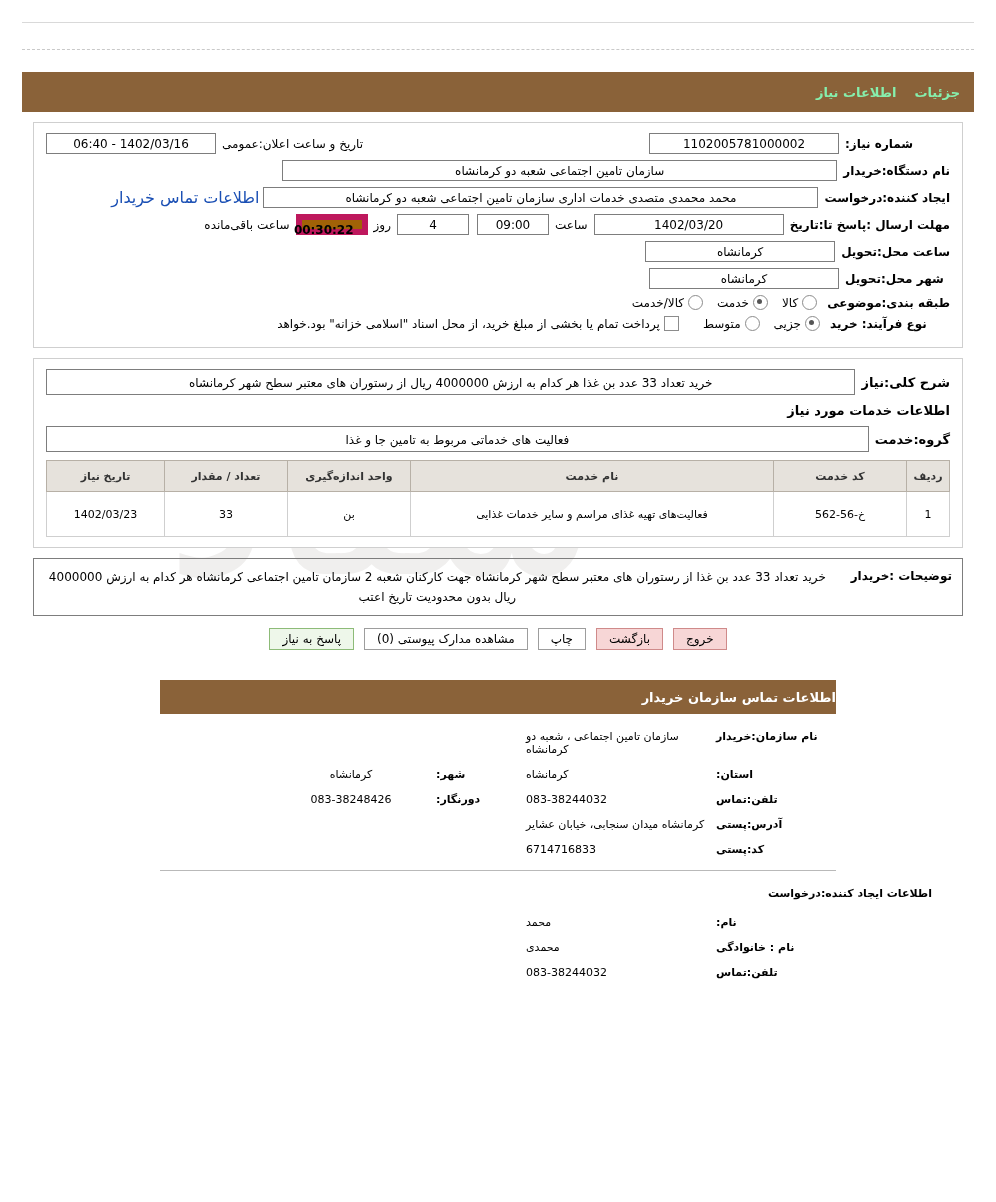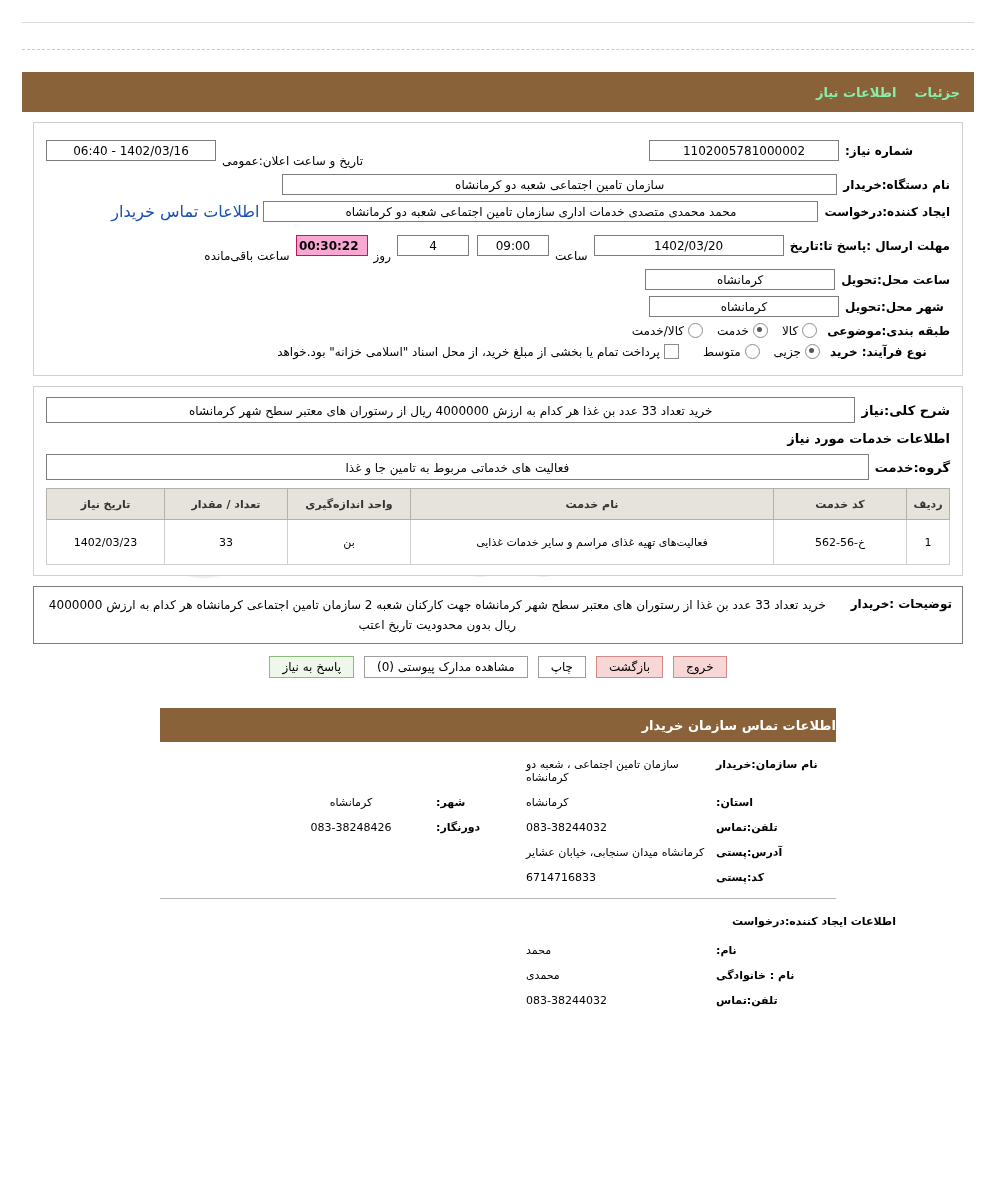--- a/index.html
+++ b/index.html
@@ -91,32 +91,31 @@
     padding: 0 6px;
     box-sizing: border-box;
     text-align: center;
     overflow: hidden;
     white-space: nowrap;
   }
   .plain {
     font-size: 12px;
     padding: 0 6px;
     white-space: nowrap;
-    margin-top: 21px;
   }
   .link {
     color: #1a4fb4;
     font-size: 16px;
     text-decoration: none;
     padding: 0 4px;
     cursor: pointer;
   }
   .countdown {
-    border: 1px solid #be185d;
-    background: #f9a8d4;
+    border: 6px solid #be185d;
+    background: #a16207;
     height: 21px;
     line-height: 21px;
     font-size: 12px;
     padding: 0 8px;
     box-sizing: border-box;
     text-align: center;
     font-weight: bold;
   }
   
   .radio {
@@ -277,21 +276,21 @@
   .cval2 {
     font-size: 11px;
     width: 150px;
     text-align: center;
   }
   .hr {
     border-top: 1px solid #b9b9b9;
     margin: 14px 160px 0 160px;
   }
   .sub2 {
-    margin: 16px 100px 10px 160px;
+    margin: 16px 64px 10px 160px;
     font-size: 11px;
     font-weight: bold;
     text-align: right;
   }
 </style>
 </head>
 <body>
 
 <div class="watermark">ستاد</div>
 

